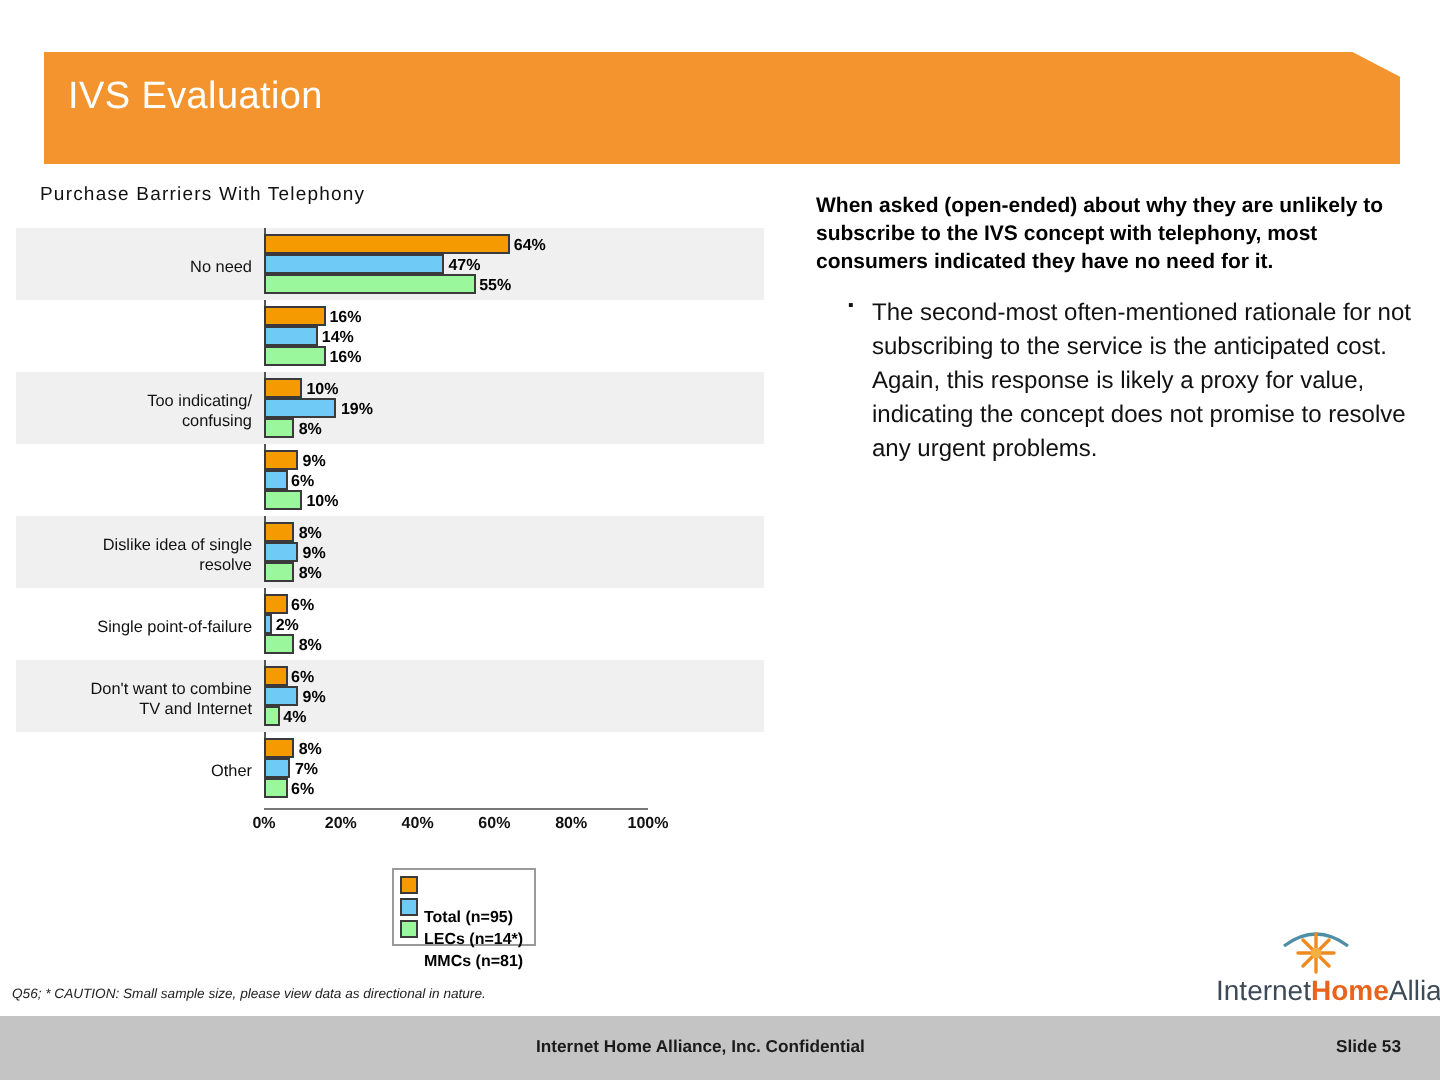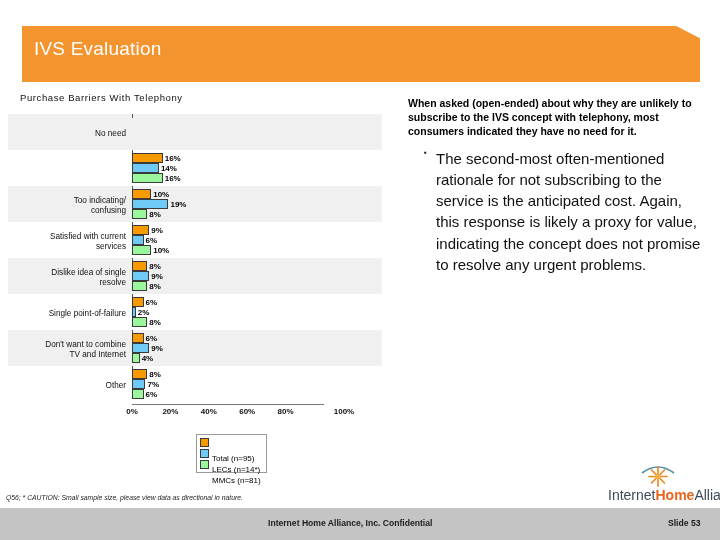--- a/index.html
+++ b/index.html
@@ -53,28 +53,28 @@
     position:absolute;top:0;transform:translateX(-50%);
     font-size:8px;font-weight:bold;color:#111;
   }
   
   #legend{
     position:absolute;left:196px;top:434px;
     border:1px solid #9a9a9a;background:#fff;padding:2px 5px 2px 3px;
   }
   .legend-item{display:flex;align-items:center;height:11px;}
   .legend-swatch{width:7px;height:7px;border:1px solid #3a3a3a;margin-right:3px;}
-  .legend-label{font-size:8px;font-weight:normal;color:#000;white-space:nowrap;margin-top:32px;}
+  .legend-label{font-size:8px;font-weight:bold;color:#000;white-space:nowrap;margin-top:32px;}
   
   #right-col{position:absolute;left:408px;top:96px;width:300px;}
   #lead-text{font-size:10.5px;font-weight:bold;color:#000;line-height:1.35;}
   #bullet-list{margin:9px 0 0 0;padding:0;list-style:none;}
   #bullet-list li{
     position:relative;padding-left:14px;margin-left:14px;
-    font-size:15px;color:#111;line-height:1.42;
+    font-size:12px;color:#111;line-height:1.42;
   }
   #bullet-list li:before{
     content:"\25AA";position:absolute;left:2px;top:-1px;font-size:8px;color:#111;
   }
   
   #logo{position:absolute;left:608px;top:462px;width:100px;height:44px;}
   #logo-mark{position:absolute;left:30px;top:0;width:40px;height:26px;}
   #logo-text{
     position:absolute;left:0;top:25px;width:100px;text-align:left;
     font-size:14px;color:#3d4a57;white-space:nowrap;
@@ -104,20 +104,34 @@
 <div id="slide-title">IVS Evaluation</div>
 
 <div id="chart-panel">
   <div id="chart-title">Purchase Barriers With Telephony</div>
   <div id="plot-wrap">
       <div class="cat-row band">
         <div class="cat-label">
           <div>No need</div>
         </div>
         <div class="tickmark"></div>
+        <div class="bars">
+          <div class="bar-line">
+            <div class="bar s0" style="width: 122.88px; background: rgb(245, 154, 0);"></div>
+            <span class="bar-val">64%</span>
+          </div>
+          <div class="bar-line">
+            <div class="bar s1" style="width: 90.24px; background: rgb(111, 203, 245);"></div>
+            <span class="bar-val">47%</span>
+          </div>
+          <div class="bar-line">
+            <div class="bar s2" style="width: 105.6px; background: rgb(155, 247, 155);"></div>
+            <span class="bar-val">55%</span>
+          </div>
+        </div>
       </div>
       <div class="cat-row">
         <div class="tickmark"></div>
         <div class="bars">
           <div class="bar-line">
             <div class="bar s0" style="width: 30.72px; background: rgb(245, 154, 0);"></div>
             <span class="bar-val">16%</span>
           </div>
           <div class="bar-line">
             <div class="bar s1" style="width: 26.88px; background: rgb(111, 203, 245);"></div>
@@ -144,24 +158,20 @@
             <div class="bar s1" style="width: 36.48px; background: rgb(111, 203, 245);"></div>
             <span class="bar-val">19%</span>
           </div>
           <div class="bar-line">
             <div class="bar s2" style="width: 15.36px; background: rgb(155, 247, 155);"></div>
             <span class="bar-val">8%</span>
           </div>
         </div>
       </div>
       <div class="cat-row">
-        <div class="cat-label">
-          <div>Satisfied with current</div>
-          <div>services</div>
-        </div>
         <div class="tickmark"></div>
         <div class="bars">
           <div class="bar-line">
             <div class="bar s0" style="width: 17.28px; background: rgb(245, 154, 0);"></div>
             <span class="bar-val">9%</span>
           </div>
           <div class="bar-line">
             <div class="bar s1" style="width: 11.52px; background: rgb(111, 203, 245);"></div>
             <span class="bar-val">6%</span>
           </div>
@@ -254,21 +264,21 @@
         </div>
       </div>
     </div>
   <div id="axis"></div>
   <div id="axis-labels">
       <span class="axis-tick" style="left: 124px;">0%</span>
       <span class="axis-tick" style="left: 162.4px;">20%</span>
       <span class="axis-tick" style="left: 200.8px; text-align: center;">40%</span>
       <span class="axis-tick" style="left: 239.2px;">60%</span>
       <span class="axis-tick" style="left: 277.6px;">80%</span>
-      <span class="axis-tick" style="left: 336px; text-align: right;">100%</span>
+      <span class="axis-tick" style="left: 316px; text-align: right;">100%</span>
     </div>
 </div>
 
 <div id="legend">
     <div class="legend-item">
       <span class="legend-swatch" style="background: rgb(245, 154, 0);"></span>
       <span class="legend-label">Total (n=95)</span>
     </div>
     <div class="legend-item">
       <span class="legend-swatch" style="background: rgb(111, 203, 245);"></span>

